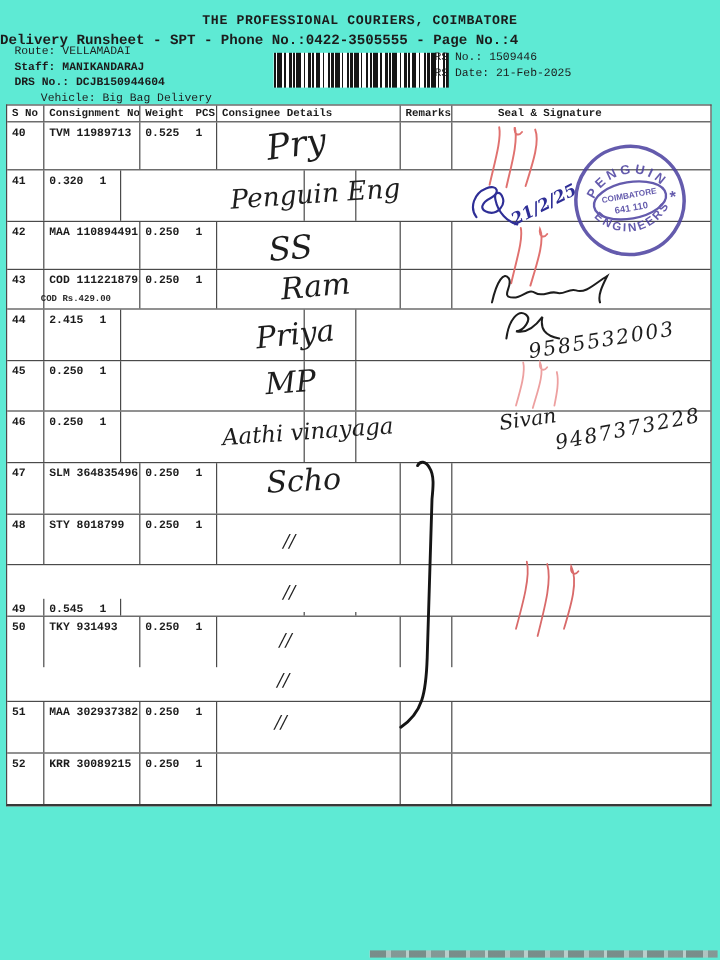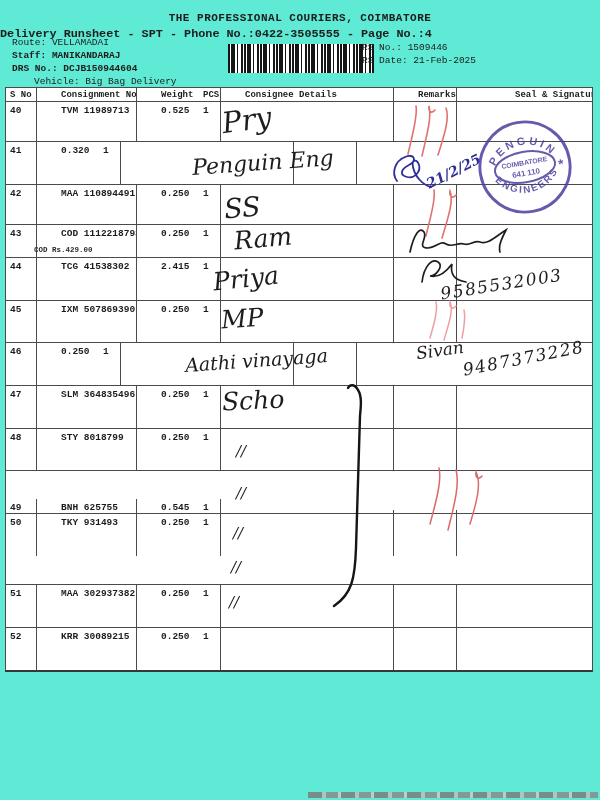--- a/index.html
+++ b/index.html
@@ -7,21 +7,21 @@
         font-family:"Liberation Mono","DejaVu Sans Mono",monospace;color:#1c1c1c;padding-left:38px;}
   .abs{position:absolute;}
   .doc-title{left:0;top:12px;width:600px;text-align:center;font-size:11px;font-weight:700;letter-spacing:.5px;}
   .doc-subtitle{left:0;top:27px;width:600px;text-align:left;font-size:11.8px;font-weight:700;letter-spacing:0;}
   .info{font-size:9.5px;white-space:nowrap;}
   .b{font-weight:700;}
   .barcode{left:228px;top:44px;width:146px;height:29px;
      background:repeating-linear-gradient(90deg,#151515 0 2px,#fff 2px 3px,#151515 3px 7px,#fff 7px 9px,#151515 9px 10px,#fff 10px 13px,#151515 13px 15px,#fff 15px 16px);}
   
   .tbl{position:absolute;left:5px;top:87px;width:586px;border:1px solid #4a4a4a;border-bottom:2px solid #383838;background:#fff;}
-  .tr{display:flex;position:relative;gap:20px;}
+  .tr{display:flex;position:relative;}
   .tr + .tr{border-top:1px solid #4a4a4a;}
   .td{box-sizing:border-box;border-right:1px solid #4a4a4a;padding:3px 0 0 4px;
       font-size:9.5px;font-weight:700;overflow:hidden;white-space:nowrap;}
   .c-sno{width:31px;}
   .c-cons{width:80px;}
   .c-wt{width:64px;display:flex;}
   .c-wt .wt{width:42px;}
   .c-det{width:153px;}
   .c-rem{width:43px;}
   .c-seal{flex:1;border-right:none;}
@@ -126,32 +126,30 @@
           <span class="wt">0.250</span>
           <span>1</span>
         </div>
       <div class="td c-det"></div>
       <div class="td c-rem"></div>
       <div class="td c-seal"></div>
       <div class="cod-note">COD Rs.429.00</div>
     </div>
     <div class="tr" style="height:42px;">
       <div class="td c-sno">44</div>
-      <div class="td c-cons">TCG 41538302</div>
       <div class="td c-wt">
           <span class="wt">2.415</span>
           <span>1</span>
         </div>
       <div class="td c-det"></div>
       <div class="td c-rem"></div>
       <div class="td c-seal"></div>
     </div>
     <div class="tr" style="height:41px;">
       <div class="td c-sno">45</div>
-      <div class="td c-cons">IXM 507869390</div>
       <div class="td c-wt">
           <span class="wt">0.250</span>
           <span>1</span>
         </div>
       <div class="td c-det"></div>
       <div class="td c-rem"></div>
       <div class="td c-seal"></div>
     </div>
     <div class="tr" style="height:42px;">
       <div class="td c-sno">46</div>
@@ -180,21 +178,20 @@
       <div class="td c-wt">
           <span class="wt">0.250</span>
           <span>1</span>
         </div>
       <div class="td c-det"></div>
       <div class="td c-rem"></div>
       <div class="td c-seal"></div>
     </div>
     <div class="tr" style="height:42px;align-items:flex-end;">
       <div class="td c-sno">49</div>
-      <div class="td c-cons">BNH 625755</div>
       <div class="td c-wt">
           <span class="wt">0.545</span>
           <span>1</span>
         </div>
       <div class="td c-det"></div>
       <div class="td c-rem"></div>
       <div class="td c-seal"></div>
     </div>
     <div class="tr" style="height:42px;">
       <div class="td c-sno">50</div>

